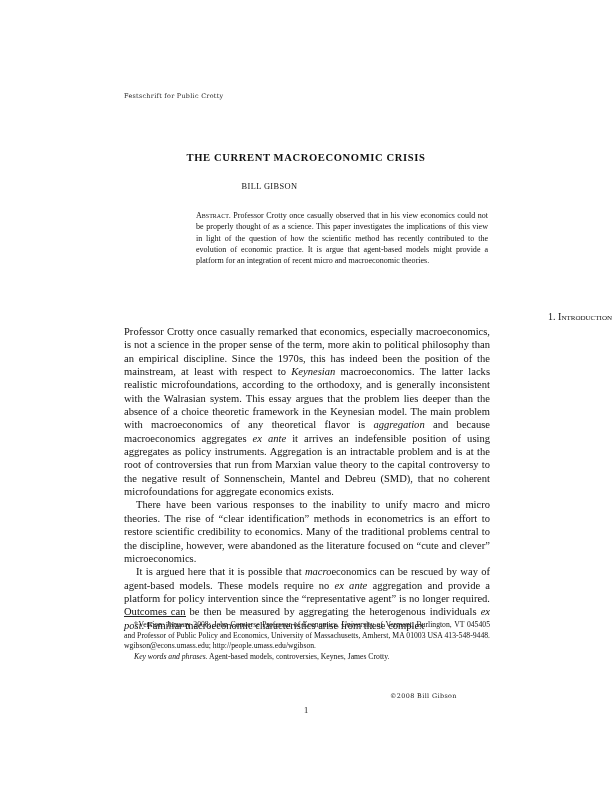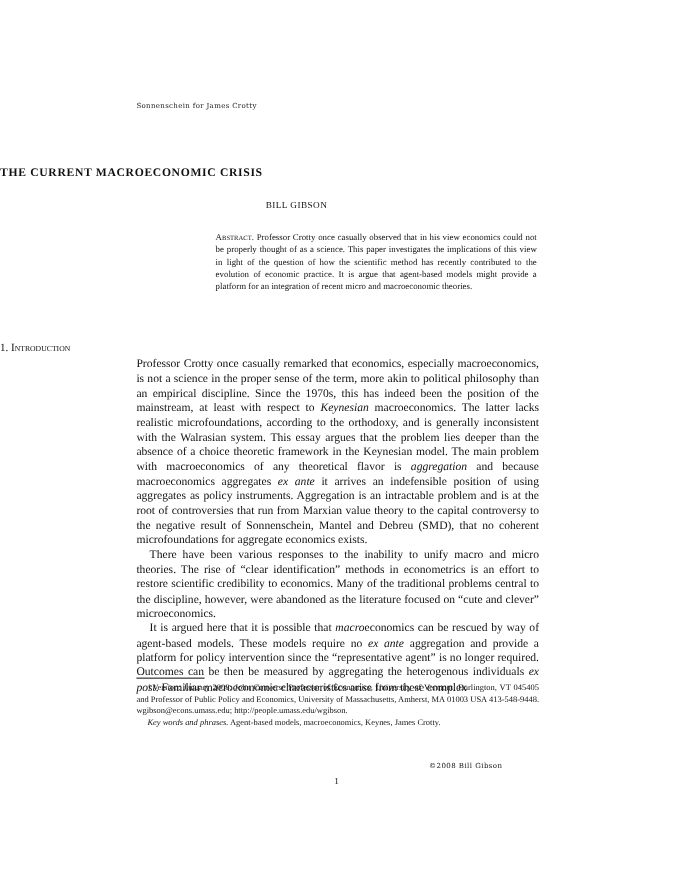--- a/index.html
+++ b/index.html
@@ -1,46 +1,46 @@
 <!DOCTYPE html>
 <html><head>
 <meta charset="utf-8">
 <style>
   html, body { margin: 0; padding: 0; background: #ffffff; }
   body { width: 612px; height: 792px; position: relative; overflow: hidden;
          font-family: "DejaVu Serif", "Liberation Serif", serif; color: #111; }
   .abs { position: absolute; }
   .running-head { left: 124px; top: 92px; font-size: 6.4px; letter-spacing: 0.3px; color: #222; }
-  .title { left: 0; width: 612px; top: 152px; text-align: left; font-weight: bold;
+  .title { left: 0; width: 612px; top: 152px; text-align: center; font-weight: bold;
            font-size: 10.6px; letter-spacing: 0.6px; font-family: "Liberation Serif", serif; }
   .author { left: 0; width: 539px; top: 182px; text-align: center; font-size: 8.4px;
             letter-spacing: 0.4px; font-family: "Liberation Serif", serif; }
   .abstract { left: 162px; width: 292px; top: 210px; font-size: 8.05px; line-height: 11.3px;
               text-align: justify; font-family: "Liberation Serif", serif; margin-left: 34px; }
   .sc { font-variant: small-caps; }
-  .section { left: 0; width: 612px; top: 311px; text-align: left; font-size: 10px;
+  .section { left: 0; width: 612px; top: 311px; text-align: right; font-size: 10px;
              font-family: "Liberation Serif", serif; }
   .body { left: 124px; width: 366px; top: 325px; font-size: 10.55px; line-height: 13.35px;
           text-align: justify; font-family: "Liberation Serif", serif; hyphens: manual; }
   .body p { margin: 0; text-indent: 0; }
   .body p + p { text-indent: 12px; }
   .fn-rule { left: 124px; top: 616px; width: 62px; height: 0; border-top: 0.8px solid #222; }
   .footnotes { left: 124px; width: 366px; top: 620px; font-size: 7.7px; line-height: 10.6px;
                text-align: justify; font-family: "Liberation Serif", serif; }
   .footnotes p { margin: 0; text-indent: 10px; }
   .copyright { left: 390px; width: 100px; top: 692px; text-align: left; font-size: 6.4px;
                letter-spacing: 0.4px; }
   .page-num { left: 0; width: 612px; top: 706px; text-align: center; font-size: 8.4px;
               font-family: "Liberation Serif", serif; }
   i { font-style: italic; }
 </style>
 </head>
 <body>
 
-<div class="abs running-head">Sonnenschein for James Crotty</div>
+<div class="abs running-head">Festschrift for Public Crotty</div>
 
 <div class="abs title">THE CURRENT MACROECONOMIC CRISIS</div>
 
 <div class="abs author">BILL GIBSON</div>
 
 <div class="abs abstract">
   <span class="sc">Abstract.</span>
   <span>Professor Crotty once casually observed that in his view economics could not be properly thought of as a science.  This paper investigates the implications of this view in light of the question of how the scientific method has recently contributed to the evolution of economic practice.  It is argue that agent-based models might provide a platform for an integration of recent micro and macroeconomic theories.</span>
 </div>
 
@@ -52,18 +52,18 @@
 <div class="abs body">
   <p><span>Professor Crotty once casually remarked that economics, especially macroeconomics, is not a science in the proper sense of the term, more akin to political philosophy than an empirical discipline.  Since the 1970s, this has indeed been the position of the mainstream, at least with respect to </span><i>Keynesian</i><span> macroeconomics.  The lat­ter lacks realistic microfoundations, according to the orthodoxy, and is generally inconsistent with the Walrasian system.  This essay argues that the problem lies deeper than the absence of a choice theoretic framework in the Keynesian model. The main problem with macroeconomics of any theoretical flavor is </span><i>aggregation</i><span> and because macroeconomics aggregates </span><i>ex ante</i><span> it arrives an indefensible position of using aggregates as policy instruments.  Aggregation is an intractable problem and is at the root of controversies that run from Marxian value theory to the capital controversy to the negative result of Sonnenschein, Mantel and Debreu (SMD), that no coherent microfoundations for aggregate economics exists.</span></p>
   <p>There have been various responses to the inability to unify macro and micro theories. The rise of “clear identification” methods in econometrics is an effort to restore scientific credibility to economics. Many of the traditional problems central to the discipline, however, were abandoned as the literature focused on “cute and clever” microeconomics.</p>
   <p><span>It is argued here that it is possible that </span><i>macro</i><span>economics can be rescued by way of agent-based models.  These models require no </span><i>ex ante</i><span> aggregation and provide a platform for policy intervention since the “representative agent” is no longer required.  Outcomes can be then be measured by aggregating the heterogenous in­dividuals </span><i>ex post</i><span>.  Familiar macroeconomic characteristics arise from these complex</span></p>
 </div>
 
 <div class="abs fn-rule"></div>
 
 <div class="abs footnotes">
   <p>†Version: January 2008;  John Converse Professor of Economics, University of Ver­mont, Burlington, VT 045405 and Professor of  Public Policy and Economics, Univer­sity of Massachusetts, Amherst, MA 01003 USA 413-548-9448.  wgibson@econs.umass.edu; http://people.umass.edu/wgibson.</p>
-  <p><i>Key words and phrases.</i><span> Agent-based models, macroeconomics, Keynes, James Crotty.</span></p>
+  <p><i>Key words and phrases.</i><span> Agent-based models, controversies, Keynes, James Crotty.</span></p>
 </div>
 
 <div class="abs copyright">©2008 Bill Gibson</div>
 
 <div class="abs page-num">1</div>
 
 </body></html>

